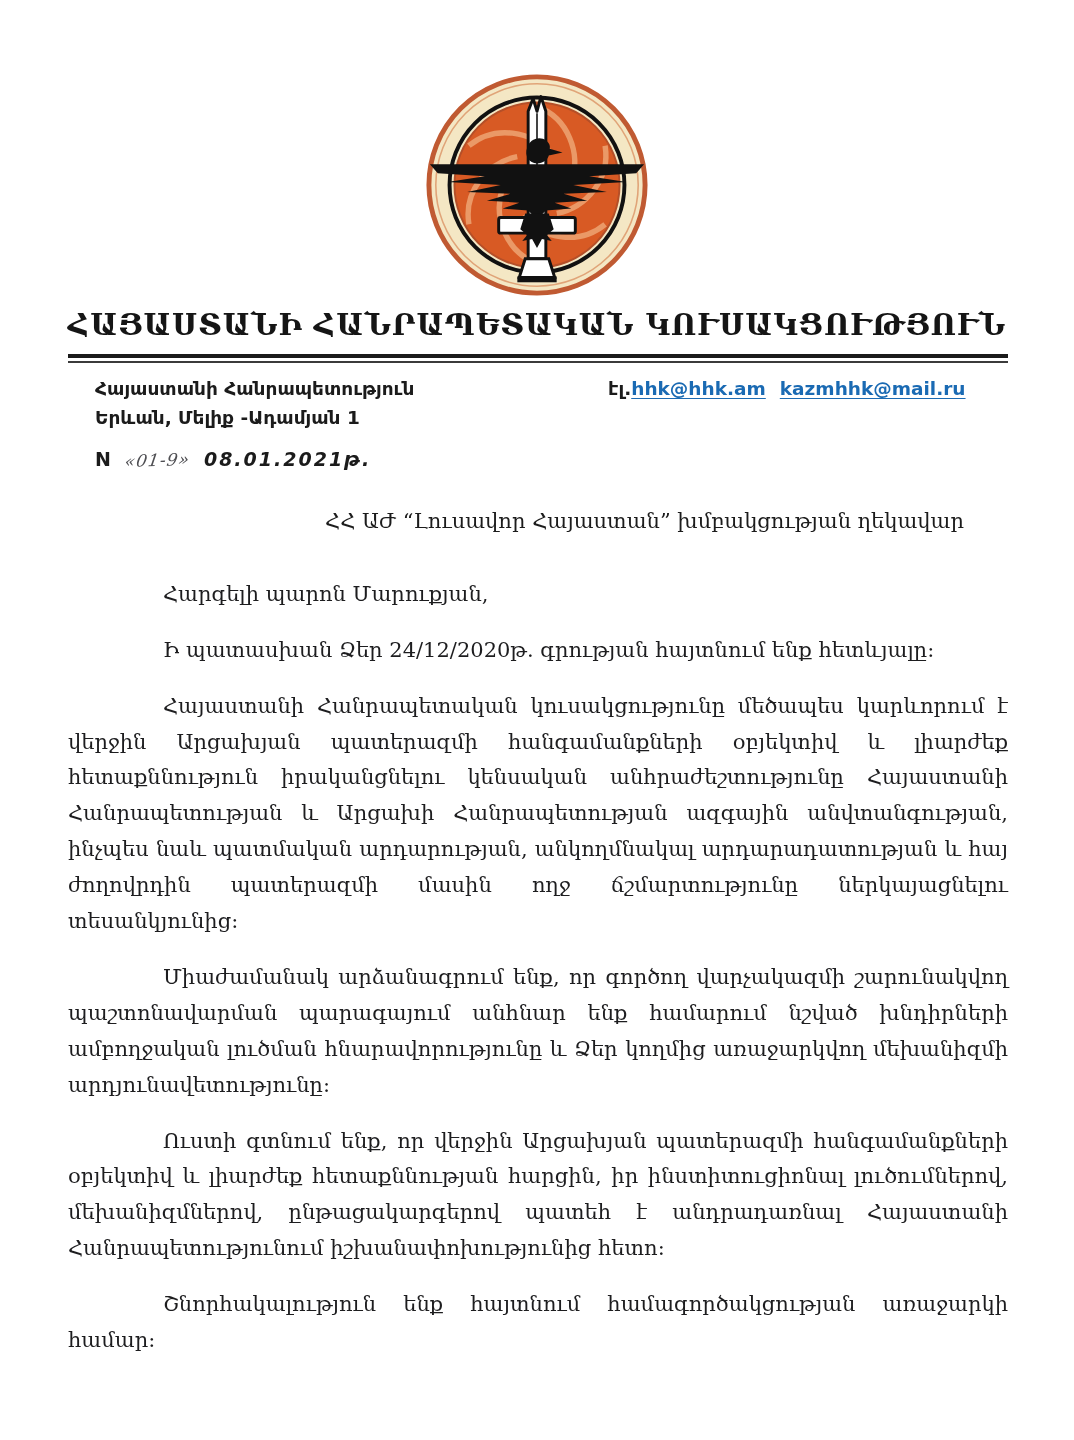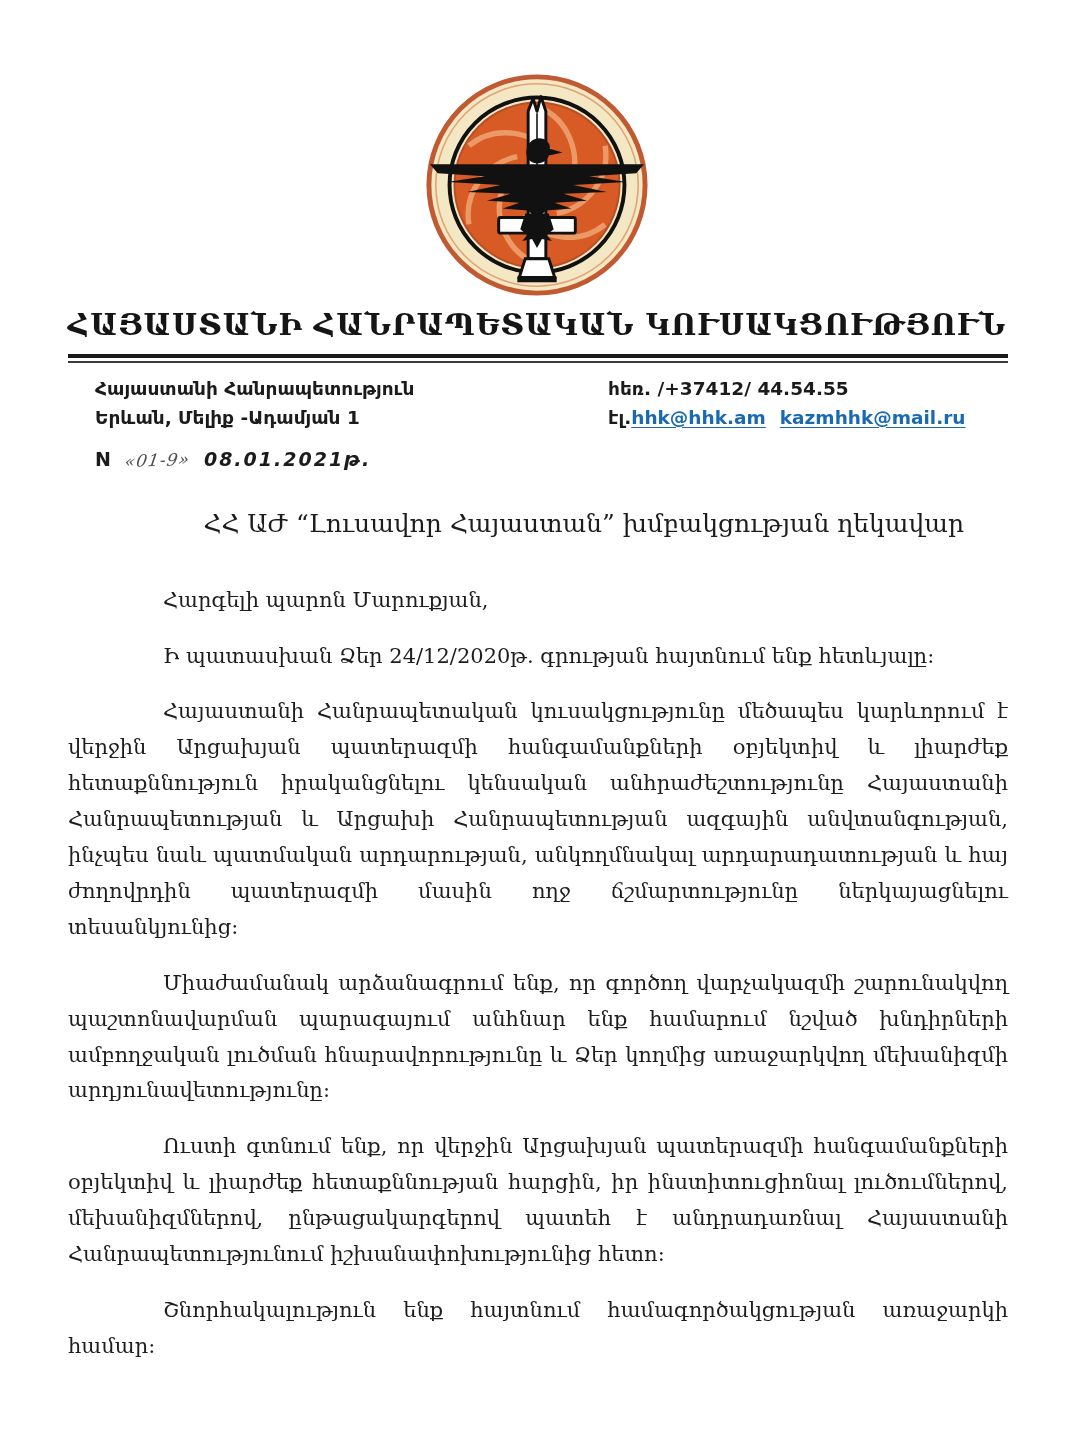--- a/index.html
+++ b/index.html
@@ -81,21 +81,21 @@
   }
   .ref-date {
     font-style: italic;
     letter-spacing: 2px;
   }
 
   
   .addressee {
     margin: 36px 110px 0 0;
     text-align: right;
-    font-size: 25px;
+    font-size: 21px;
     line-height: 1.45;
   }
   .addressee .name-line {
     margin-top: 18px;
     letter-spacing: 0.5px;
   }
 
   
   .body-text {
     margin: 40px 66px 0 68px;
@@ -153,22 +153,20 @@
 
   <h1 class="org-title">ՀԱՅԱՍՏԱՆԻ ՀԱՆՐԱՊԵՏԱԿԱՆ ԿՈՒՍԱԿՑՈՒԹՅՈՒՆ</h1>
   <div class="double-rule"></div>
 
   <div class="info-row">
     <div class="info-left">
       <div>Հայաստանի Հանրապետություն</div>
       <div>Երևան, Մելիք -Ադամյան  1</div>
     </div>
     <div class="info-right">
-      <div><span>հեռ.</span>
-        <span>/+37412/ 44.54.55</span></div>
       <div><span>էլ.</span><a class="email-link">hhk@hhk.am</a><span class="email-gap"></span><a class="email-link">kazmhhk@mail.ru</a></div>
     </div>
   </div>
 
   <div class="ref-line">
     <span>N</span>
     <span class="ref-handwritten">«01-9»</span>
     <span class="ref-date">08.01.2021թ.</span>
   </div>
 

